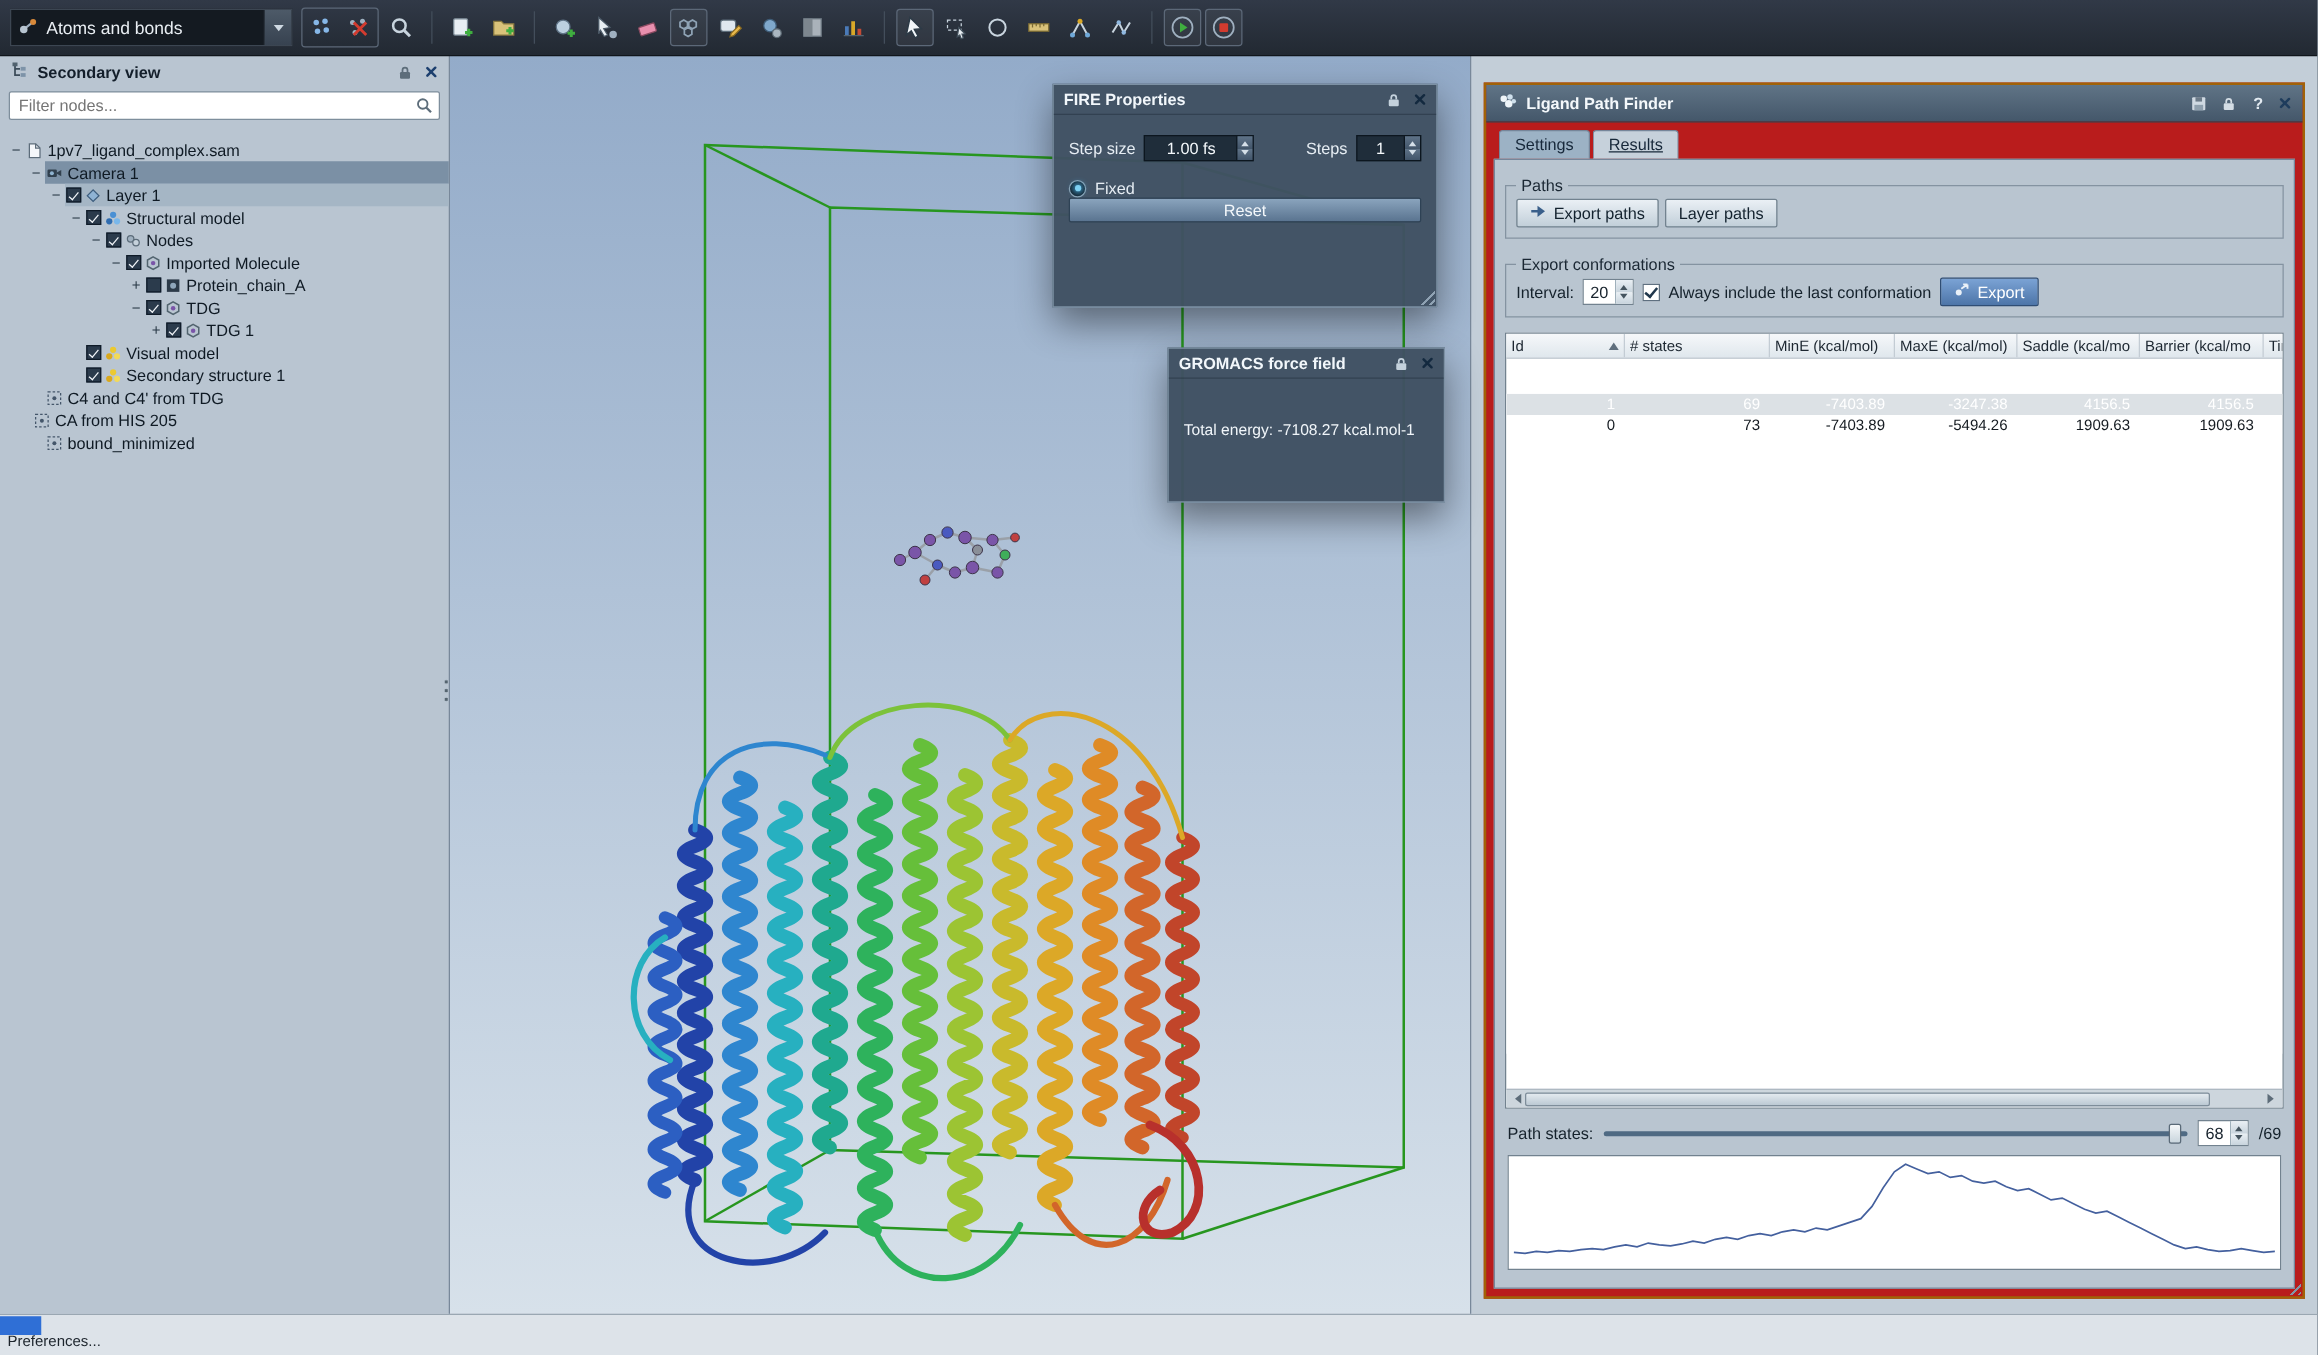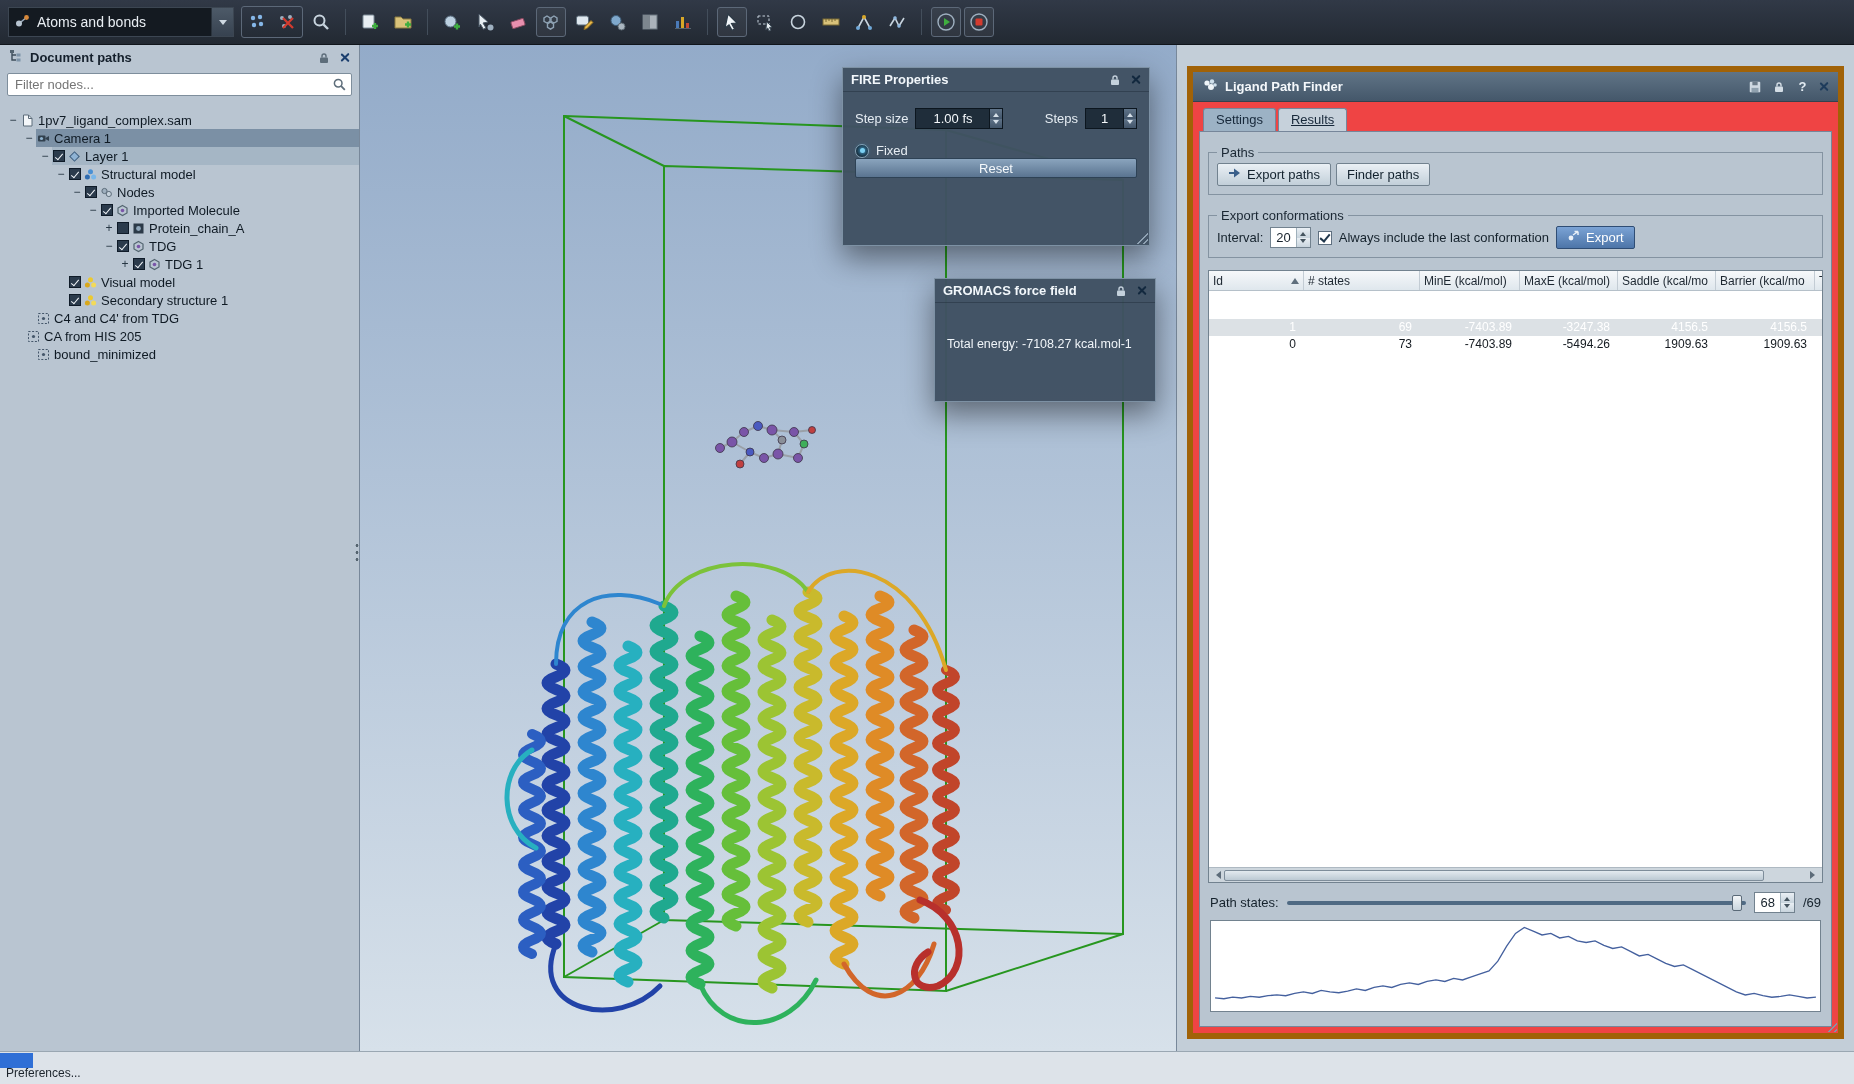--- a/index.html
+++ b/index.html
@@ -66,21 +66,21 @@
   .dspin .btns i{flex:1;display:flex;align-items:center;justify-content:center;background:linear-gradient(#5f7388,#42556a);}
   .t-up{width:0;height:0;border:3px solid transparent;border-bottom:4px solid #d5dfe8;margin-bottom:1px;}
   .t-dn{width:0;height:0;border:3px solid transparent;border-top:4px solid #d5dfe8;margin-top:1px;}
   .radio{width:14px;height:14px;border-radius:50%;background:#101d28;border:1px solid #8fa3b3;position:relative;display:inline-block;flex:none;}
   .radio.on::after{content:"";position:absolute;left:3.5px;top:3.5px;width:5px;height:5px;border-radius:50%;background:#7dd0f2;box-shadow:0 0 5px 1.5px #4aa8d8;}
   .reset-btn{display:block;width:100%;height:20px;background:linear-gradient(#8aa4bd,#5a7490);border:1px solid #2e4255;border-radius:2px;color:#f4f8fb;font:13px "Liberation Sans","DejaVu Sans",sans-serif;}
   .grip{position:absolute;right:1px;bottom:1px;width:14px;height:14px;background:repeating-linear-gradient(135deg,transparent 0 3px,#8fa2b3 3px 4.4px);clip-path:polygon(100% 0,100% 100%,0 100%);}
 
   
   #right-panel{position:absolute;left:1176px;top:44px;right:0;bottom:33px;background:#c3ced8;border-left:1px solid #78889a;padding:22px 10px 12px;z-index:4;}
-  .dock{position:relative;height:100%;display:flex;flex-direction:column;border:6px solid #a16207;background:#ef4444;}
+  .dock{position:relative;height:100%;display:flex;flex-direction:column;border:2px solid #a16207;background:#b91c1c;}
   .dock::after{content:"";position:absolute;right:1px;bottom:1px;width:13px;height:13px;background:repeating-linear-gradient(135deg,transparent 0 3px,#8496a5 3px 4.4px);clip-path:polygon(100% 0,100% 100%,0 100%);}
   .dock-head{height:30px;background:linear-gradient(#60748 6,#44576a);background:linear-gradient(#607486,#44576a);display:flex;align-items:center;gap:7px;padding:0 9px;border-bottom:1px solid #33424e;flex:none;}
   .dock-title{font-weight:bold;color:#f4f8fb;flex:1;}
   .dock-help{font-weight:bold;color:#e3ebf2;font-size:13px;}
   .tabs{display:flex;gap:2px;padding:6px 0 0 10px;flex:none;}
   .tab{padding:3px 12px 4px;border:1px solid #76869a;border-bottom:none;border-radius:3px 3px 0 0;background:#9cb2c5;color:#17283a;font-size:13px;}
   .tab.active{background:#c6d1db;text-decoration:underline;}
   .tab-content{flex:1;display:flex;flex-direction:column;border:1px solid #76869a;margin:0 6px 6px;background:#b9c5d0;padding-bottom:14px;overflow:hidden;}
   fieldset.group{border:1px solid #8493a1;margin:13px 8px 0;padding:3px 8px 8px;min-inline-size:0;}
   fieldset.group legend{font-size:13px;color:#1a2733;padding:0 4px;}
@@ -287,21 +287,21 @@
   </div>
 
   <div id="left-panel">
     <div class="dv-head">
       <span><svg width="14" height="14" viewBox="0 0 14 14">
             <path d="M3 2v9h4M3 6h4" stroke="#3c4c5a" fill="none" stroke-width="1.4"></path>
             <rect x="7.5" y="4.5" width="4" height="3" fill="#7d93a8"></rect>
             <rect x="7.5" y="9.5" width="4" height="3" fill="#7d93a8"></rect>
             <rect x="1" y="1" width="4" height="3" fill="#51626f"></rect>
           </svg></span>
-      <span class="dv-title">Document paths</span>
+      <span class="dv-title">Secondary view</span>
       <span class="dock-btn">
           <svg width="12" height="12" viewBox="0 0 12 12">
             <rect x="2" y="5.5" width="8" height="5.5" rx="1" fill="#5d6d7a"></rect>
             <path d="M4 5.5V4a2 2 0 014 0v1.5" fill="none" stroke="#5d6d7a" stroke-width="1.4"></path>
           </svg>
         </span>
       <span class="x-icon" style="--xc:#1c3f6e"></span>
     </div>
     <div class="dv-filter">
       <input placeholder="Filter nodes..." style="">
@@ -663,21 +663,21 @@
           <legend>Paths</legend>
           <div class="btn-row">
             <button class="btn">
               <span><svg width="13" height="12" viewBox="0 0 13 12">
                     <path d="M1 6h6" stroke="#3a5f8a" stroke-width="2"></path>
                     <path d="M6 1.5L12 6 6 10.5z" fill="#3a5f8a"></path>
                   </svg></span>
               <span>Export paths</span>
             </button>
             <button class="btn">
-              <span>Finder paths</span>
+              <span>Layer paths</span>
             </button>
           </div>
         </fieldset>
         <fieldset class="group">
           <legend>Export conformations</legend>
           <div class="ec-row">
             <label>Interval:</label>
             <span class="spinbox">
               <span class="val">20</span>
               <span class="btns">

